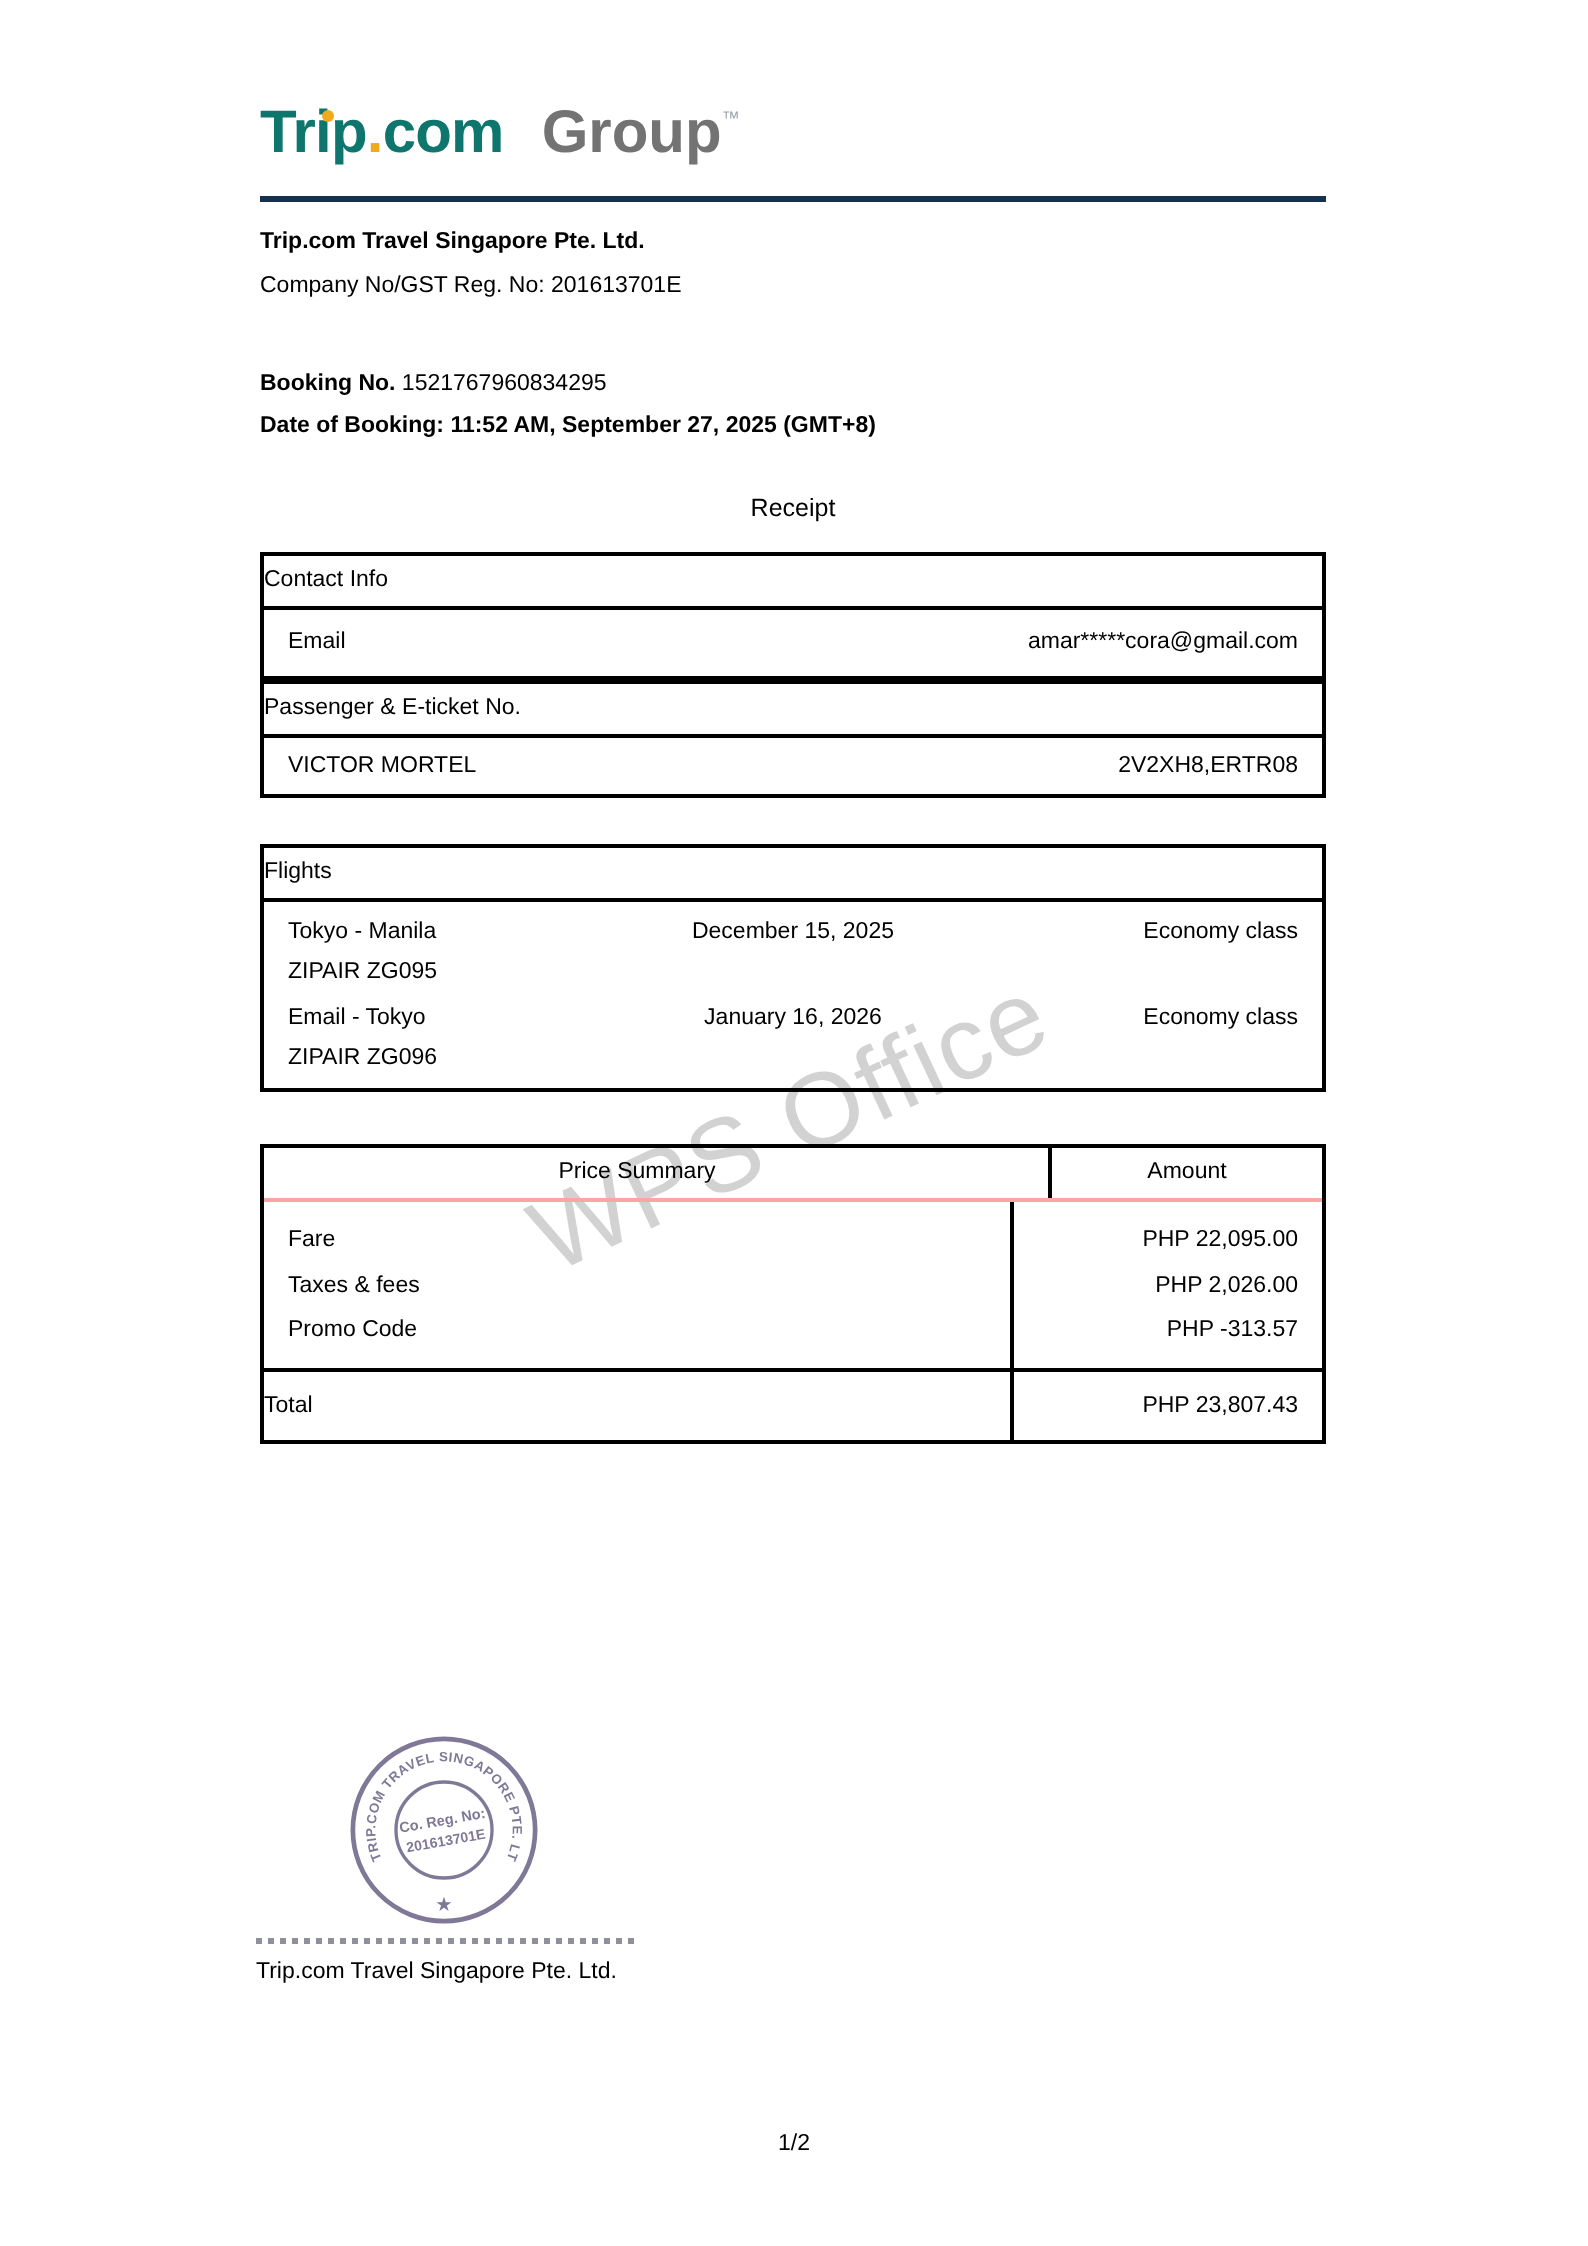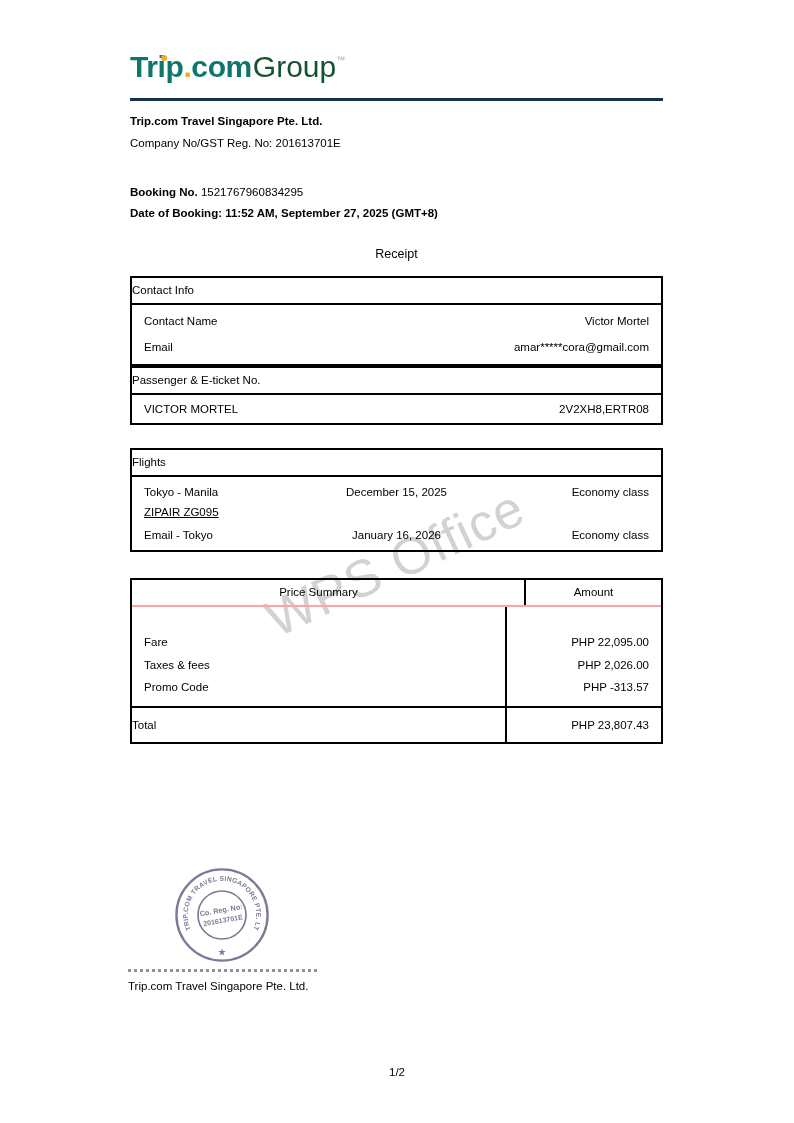--- a/index.html
+++ b/index.html
@@ -15,21 +15,21 @@
     position:absolute; left:240px; top:533px; width:310px; z-index:0;
     text-align:center; font-size:52px; font-weight:400; letter-spacing:1px;
     color:#c7c7c7; opacity:.8; transform:rotate(-25deg); white-space:nowrap;
     user-select:none;
   }
 
   
   .logo { position:relative; margin-top:50px; height:38px; font-size:30px; font-weight:bold; letter-spacing:-0.4px; }
   .lg-blue { color:#0f766e; }
   .lg-dot  { color:#f2aa1d; }
-  .lg-group{ color:#14532d; font-weight:400; margin-left:1px; letter-spacing:0; }
+  .lg-group{ color:#737373; font-weight:700; margin-left:19px; letter-spacing:0; }
   .lg-tm   { color:#9aa3ab; font-weight:400; font-size:9px; vertical-align:14px; }
   .i-dot   { position:absolute; left:30.5px; top:4.5px; width:6.5px; height:6.5px; border-radius:50%; background:#f2aa1d; }
 
   .header-rule { margin-top:10px; height:3px; background:#16304e; }
 
   .company-name { margin:14px 0 0; font-size:11.5px; font-weight:bold; }
   .company-reg  { margin:10px 0 0; font-size:11.5px; }
 
   .booking { margin-top:37px; font-size:11.5px; }
   .booking p { margin:0; }
@@ -51,32 +51,32 @@
 
   .pass-row { display:flex; justify-content:space-between; align-items:center; height:28px; padding:0 12px; }
 
   .flights-body { padding:2px 0 9px; }
   .flight { padding:7px 12px 0; }
   .flight + .flight { padding-top:11px; }
   .flight-line { display:grid; grid-template-columns:1fr 1.1fr 1fr; }
   .f-route { text-align:left; }
   .f-date  { text-align:center; }
   .f-cabin { text-align:right; }
-  .f-carrier { margin-top:8px;text-decoration:underline; }
+  .f-carrier { margin-top:8px; }
 
   
   .price-pair, .price-head, .price-total { display:grid; grid-template-columns:373px 1fr; }
   .price-head { border-bottom:2px solid #fca5a5;gap:19px; }
   .price-head > div { height:25px; line-height:25px; text-align:center; }
   .price-body { border-bottom:2px solid #000; }
   .cell-r { border-left:2px solid #000; }
   .price-pair > div { line-height:22.5px; }
   .price-pair > .cell-l { padding-left:12px; }
   .price-pair > .cell-r { padding-right:12px; text-align:right; }
-  .price-pair.first > div { padding-top:24px; }
+  .price-pair.first > div { padding-top:8px; }
   .price-pair.last  > div { padding-bottom:7px; }
   .price-total > div { height:34px; display:flex; align-items:center; }
   .price-total > .cell-l { }
   .price-total > .cell-r { padding-right:12px; justify-content:flex-end; }
 
   .note { margin-top:32px; text-align:center; font-size:11.5px; }
 
   
   .stamp { position:absolute; left:173px; top:866px; width:98px; height:98px; z-index:1; opacity:.88; }
   .stamp svg { width:100%; height:100%; color:#6e6689; }
@@ -111,24 +111,20 @@
     <div class="booking">
       <p><span class="bold">Booking No.</span> <span>1521767960834295</span></p>
       <p class="bold">Date of Booking: 11:52 AM, September 27, 2025 (GMT+8)</p>
     </div>
 
     <h2 class="receipt-title">Receipt</h2>
 
     <div class="tbl contact">
       <div class="tbl-header">Contact Info</div>
       <div class="kv-body">
-        <div class="kv-row">
-          <span>Contact Name</span>
-          <span>Victor Mortel</span>
-        </div>
         <div class="kv-row">
           <span>Email</span>
           <span>amar*****cora@gmail.com</span>
         </div>
       </div>
     </div>
 
     <div class="tbl passenger">
       <div class="tbl-header">Passenger &amp; E-ticket No.</div>
       <div class="pass-row">
@@ -147,20 +143,21 @@
             <span class="f-cabin">Economy class</span>
           </div>
           <div class="f-carrier">ZIPAIR ZG095</div>
         </div>
         <div class="flight">
           <div class="flight-line">
             <span class="f-route">Email - Tokyo</span>
             <span class="f-date">January 16, 2026</span>
             <span class="f-cabin">Economy class</span>
           </div>
+          <div class="f-carrier">ZIPAIR ZG096</div>
         </div>
       </div>
     </div>
 
     <div class="tbl price">
       <div class="price-head">
         <div>Price Summary</div>
         <div class="cell-r">Amount</div>
       </div>
       <div class="price-body">

